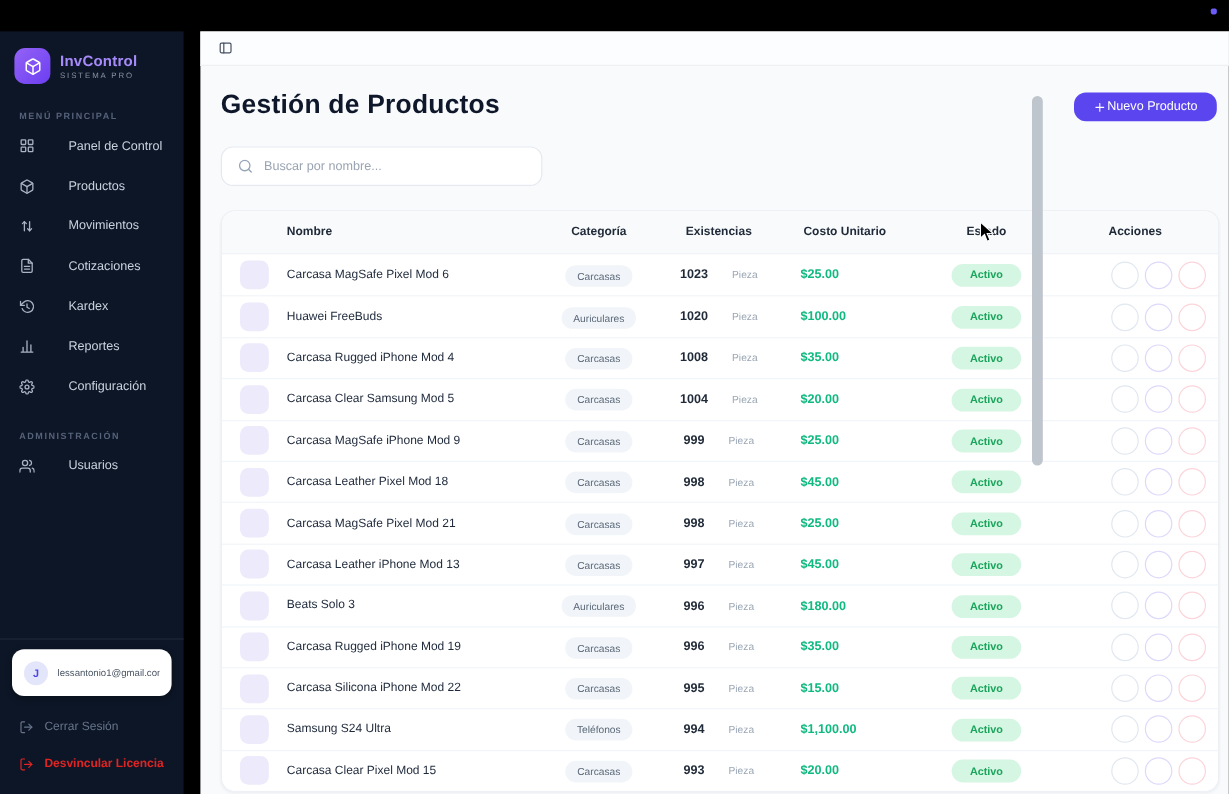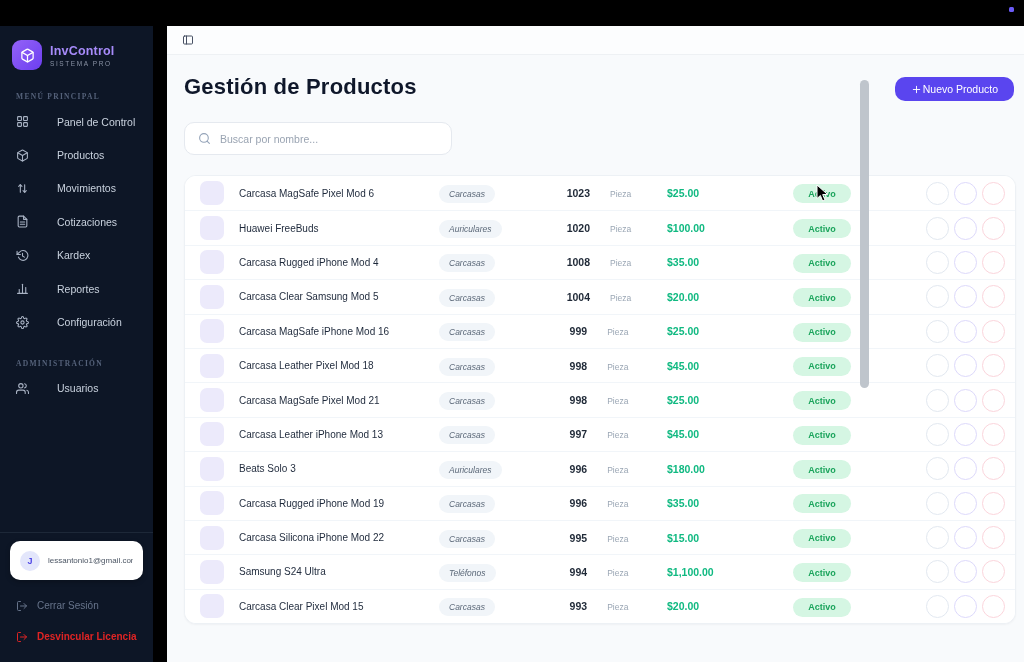--- a/index.html
+++ b/index.html
@@ -11,21 +11,21 @@
   .topbar .menu-dot { position:absolute; right:10px; top:7px; width:5px; height:5px; border-radius:1.5px; background:var(--titlebar-dot,#6b5bf7); }
 
   
   .sidebar { position:absolute; left:0; top:26px; width:153px; height:636px; background:var(--sidebar-bg,#0d1626); display:flex; flex-direction:column; z-index:20; }
   .logo-row { display:flex; align-items:center; gap:8px; margin:14px 0 0 12px; }
   .logo-badge { width:30px; height:30px; border-radius:9px; background:linear-gradient(135deg,#9463f7,#6c3ef0); color:#fff; display:flex; align-items:center; justify-content:center; flex:0 0 auto; }
   .logo-badge .icon { width:15px; height:15px; }
   .logo-title { font-size:12.5px; font-weight:bold; color:var(--logo-title,#a78bfa); letter-spacing:.2px; }
   .logo-sub { font-size:6.5px; color:#8a93a5; letter-spacing:1.6px; margin-top:2px; }
   .nav { margin-top:22px; }
-  .nav-label { font-size:7.5px; letter-spacing:1.3px; color:#55627a; margin:0 0 4px 16px; font-weight:bold;font-family:Liberation Serif, serif; }
+  .nav-label { font-size:7.5px; letter-spacing:1.3px; color:#55627a; margin:0 0 4px 16px; font-weight:bold; }
   .nav-label + .nav-label, .nav-item + .nav-label { margin-top:20px; }
   .nav-item { display:flex; align-items:center; gap:28px; height:33.4px; padding:0 16px; color:#c9d2de; font-size:10.5px; cursor:pointer; }
   .nav-item .icon { width:13px; height:13px; color:#a9b3c4; flex:0 0 auto; }
   .sidebar-spacer { flex:1; }
   .sidebar-divider { border-top:1px solid #1d2838; margin:0; }
   .user-card { margin:8px 10px 0 10px; background:#fff; border-radius:10px; height:39px; display:flex; align-items:center; gap:8px; padding:0 10px; box-shadow:0 2px 5px rgba(0,0,0,.25); }
   .avatar { width:20px; height:20px; border-radius:50%; background:#e3e6fb; color:#4f46e5; font-size:9px; font-weight:bold; display:flex; align-items:center; justify-content:center; flex:0 0 auto; }
   .user-email { font-size:8px; color:#4b5563; white-space:nowrap; overflow:hidden; }
   .sidebar-footer { padding:10px 16px 10px 16px; }
   .foot-item { display:flex; align-items:center; gap:9px; height:31px; font-size:10px; color:#67748b; cursor:pointer; }
@@ -53,21 +53,21 @@
   .thead, .trow { display:grid; grid-template-columns:54px 200px 120px 80px 130px 106px 142px; align-items:center; }
   .thead { height:36px; background:#f8fafc; border-bottom:1px solid #edf1f5; }
   .th { font-size:10px; font-weight:bold; color:#1f2937; text-align:center; }
   .th.left { text-align:left; }
   .trow { height:34.4px; border-top:1px solid #f1f5f9; background:#fff; }
   .trow:first-child { border-top:none; }
   .c-icon { display:flex; justify-content:center; }
   .prod-icon { width:24px; height:24px; border-radius:7px; background:#eceafb; color:#8b7cf2; display:flex; align-items:center; justify-content:center; }
   .prod-icon .icon { width:13px; height:13px; }
   .c-name { font-size:10px; font-weight:normal; color:#1e293b; white-space:nowrap; overflow:hidden; }
-  .c-cat { text-align:left;font-style:italic; }
+  .c-cat { text-align:center; }
   .pill-cat { display:inline-block; background:#f1f5f9; color:#5b6878; font-size:8.5px; padding:4px 10px; border-radius:999px; }
   .c-stock { text-align:center; font-size:10.5px; color:#1f2937; font-weight:bold; }
   .c-stock .unit { font-weight:normal; font-size:8.5px; color:#9aa6b4; margin-left:20px; }
   .c-cost { padding-left:28px; font-size:10.5px; color:var(--price-green,#10b981); font-weight:bold; }
   .c-status { text-align:center; }
   .pill-status { display:inline-block; background:var(--status-bg,#d5f6e3); color:var(--status-text,#1ba45c); font-size:9px; font-weight:bold; padding:4.5px 15px; border-radius:999px; }
   .c-actions { display:flex; justify-content:flex-end; gap:5px; padding-right:12px; }
   .act { width:23px; height:23px; border-radius:50%; background:#fff; display:flex; align-items:center; justify-content:center; cursor:pointer; font-family:inherit; }
   .act .icon { width:11px; height:11px; }
   .act.print { border:1px solid #e2e8f0; color:#6b7280; }
@@ -252,20 +252,29 @@
         <span class="icon">
             <svg viewBox="0 0 24 24">
               <circle cx="11" cy="11" r="8"></circle>
               <line x1="21" y1="21" x2="16.65" y2="16.65"></line>
             </svg>
           </span>
         <input type="text" placeholder="Buscar por nombre..." style="">
       </div>
 
       <div class="table-card">
+        <div class="thead">
+          <div class="th"></div>
+          <div class="th left">Nombre</div>
+          <div class="th">Categoría</div>
+          <div class="th">Existencias</div>
+          <div class="th">Costo Unitario</div>
+          <div class="th">Estado</div>
+          <div class="th">Acciones</div>
+        </div>
         <div id="tbody">
   <div class="trow">
     <div class="c-icon">
                 <span class="prod-icon">
                   <span class="icon"></span>
                 </span>
               </div>
     <div class="c-name">Carcasa MagSafe Pixel Mod 6</div>
     <div class="c-cat"><span class="pill-cat">Carcasas</span></div>
     <div class="c-stock"><span>1023</span><span class="unit">Pieza</span></div>
@@ -355,21 +364,21 @@
                 </button>
     </div>
   </div>
 
   <div class="trow">
     <div class="c-icon">
                 <span class="prod-icon">
                   <span class="icon"></span>
                 </span>
               </div>
-    <div class="c-name">Carcasa MagSafe iPhone Mod 16</div>
+    <div class="c-name">Carcasa MagSafe iPhone Mod 9</div>
     <div class="c-cat"><span class="pill-cat">Carcasas</span></div>
     <div class="c-stock"><span>999</span><span class="unit">Pieza</span></div>
     <div class="c-cost">$25.00</div>
     <div class="c-status"><span class="pill-status">Activo</span></div>
     <div class="c-actions">
       <button class="act print">
                   <span class="icon"></span>
                 </button>
       <button class="act edit">
                   <span class="icon"></span>

